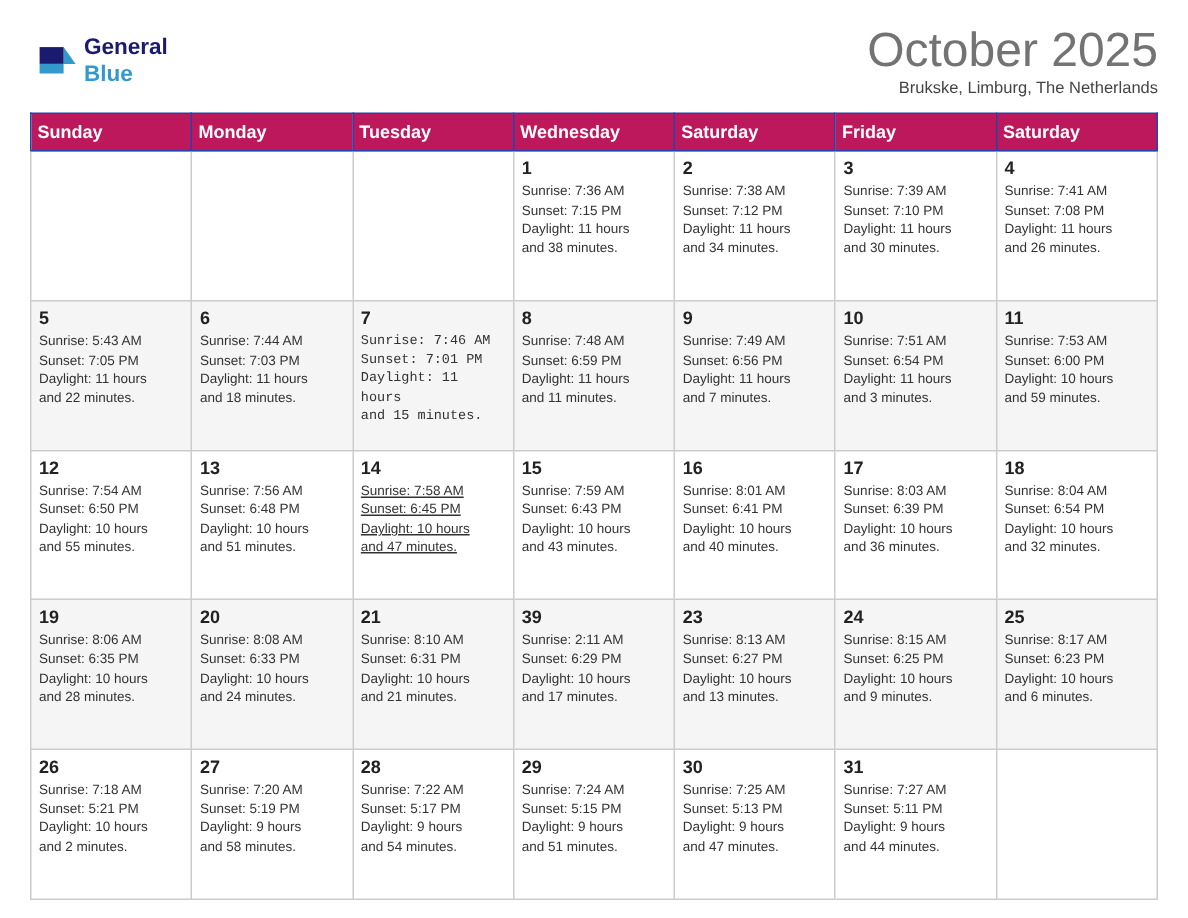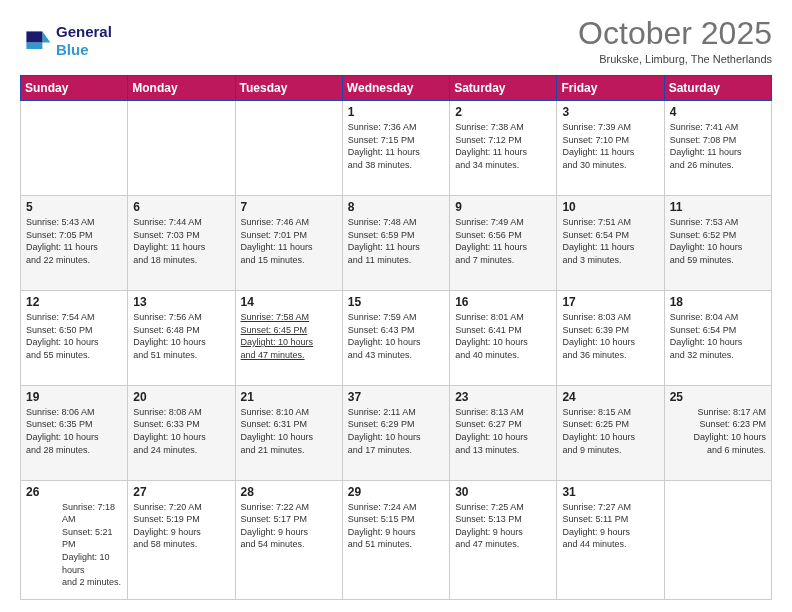--- a/index.html
+++ b/index.html
@@ -176,21 +176,21 @@
           </td>
           <td>
             <span class="day-number">6</span>
             <div class="day-info" style="white-space: pre-line;">Sunrise: 7:44 AM
 Sunset: 7:03 PM
 Daylight: 11 hours
 and 18 minutes.</div>
           </td>
           <td>
             <span class="day-number">7</span>
-            <div class="day-info" style="white-space: pre-line;">Sunrise: 7:46 AM
+            <div class="day-info" style="white-space: pre-line; font-family: Liberation Mono, monospace;">Sunrise: 7:46 AM
 Sunset: 7:01 PM
 Daylight: 11 hours
 and 15 minutes.</div>
           </td>
           <td>
             <span class="day-number">8</span>
             <div class="day-info" style="white-space: pre-line;">Sunrise: 7:48 AM
 Sunset: 6:59 PM
 Daylight: 11 hours
 and 11 minutes.</div>
@@ -205,21 +205,21 @@
           <td>
             <span class="day-number">10</span>
             <div class="day-info" style="white-space: pre-line;">Sunrise: 7:51 AM
 Sunset: 6:54 PM
 Daylight: 11 hours
 and 3 minutes.</div>
           </td>
           <td>
             <span class="day-number">11</span>
             <div class="day-info" style="white-space: pre-line;">Sunrise: 7:53 AM
-Sunset: 6:52 PM
+Sunset: 6:00 PM
 Daylight: 10 hours
 and 59 minutes.</div>
           </td>
         </tr>
         <tr>
           <td>
             <span class="day-number">12</span>
             <div class="day-info" style="white-space: pre-line;">Sunrise: 7:54 AM
 Sunset: 6:50 PM
 Daylight: 10 hours
@@ -284,21 +284,21 @@
 and 24 minutes.</div>
           </td>
           <td>
             <span class="day-number">21</span>
             <div class="day-info" style="white-space: pre-line;">Sunrise: 8:10 AM
 Sunset: 6:31 PM
 Daylight: 10 hours
 and 21 minutes.</div>
           </td>
           <td>
-            <span class="day-number">37</span>
+            <span class="day-number">39</span>
             <div class="day-info" style="white-space: pre-line;">Sunrise: 2:11 AM
 Sunset: 6:29 PM
 Daylight: 10 hours
 and 17 minutes.</div>
           </td>
           <td>
             <span class="day-number">23</span>
             <div class="day-info" style="white-space: pre-line;">Sunrise: 8:13 AM
 Sunset: 6:27 PM
 Daylight: 10 hours
@@ -306,30 +306,30 @@
           </td>
           <td>
             <span class="day-number">24</span>
             <div class="day-info" style="white-space: pre-line;">Sunrise: 8:15 AM
 Sunset: 6:25 PM
 Daylight: 10 hours
 and 9 minutes.</div>
           </td>
           <td>
             <span class="day-number">25</span>
-            <div class="day-info" style="white-space: pre-line; text-align: right;">Sunrise: 8:17 AM
+            <div class="day-info" style="white-space: pre-line;">Sunrise: 8:17 AM
 Sunset: 6:23 PM
 Daylight: 10 hours
 and 6 minutes.</div>
           </td>
         </tr>
         <tr>
           <td>
             <span class="day-number">26</span>
-            <div class="day-info" style="white-space: pre-line; margin-left: 36px;">Sunrise: 7:18 AM
+            <div class="day-info" style="white-space: pre-line;">Sunrise: 7:18 AM
 Sunset: 5:21 PM
 Daylight: 10 hours
 and 2 minutes.</div>
           </td>
           <td>
             <span class="day-number">27</span>
             <div class="day-info" style="white-space: pre-line;">Sunrise: 7:20 AM
 Sunset: 5:19 PM
 Daylight: 9 hours
 and 58 minutes.</div>

